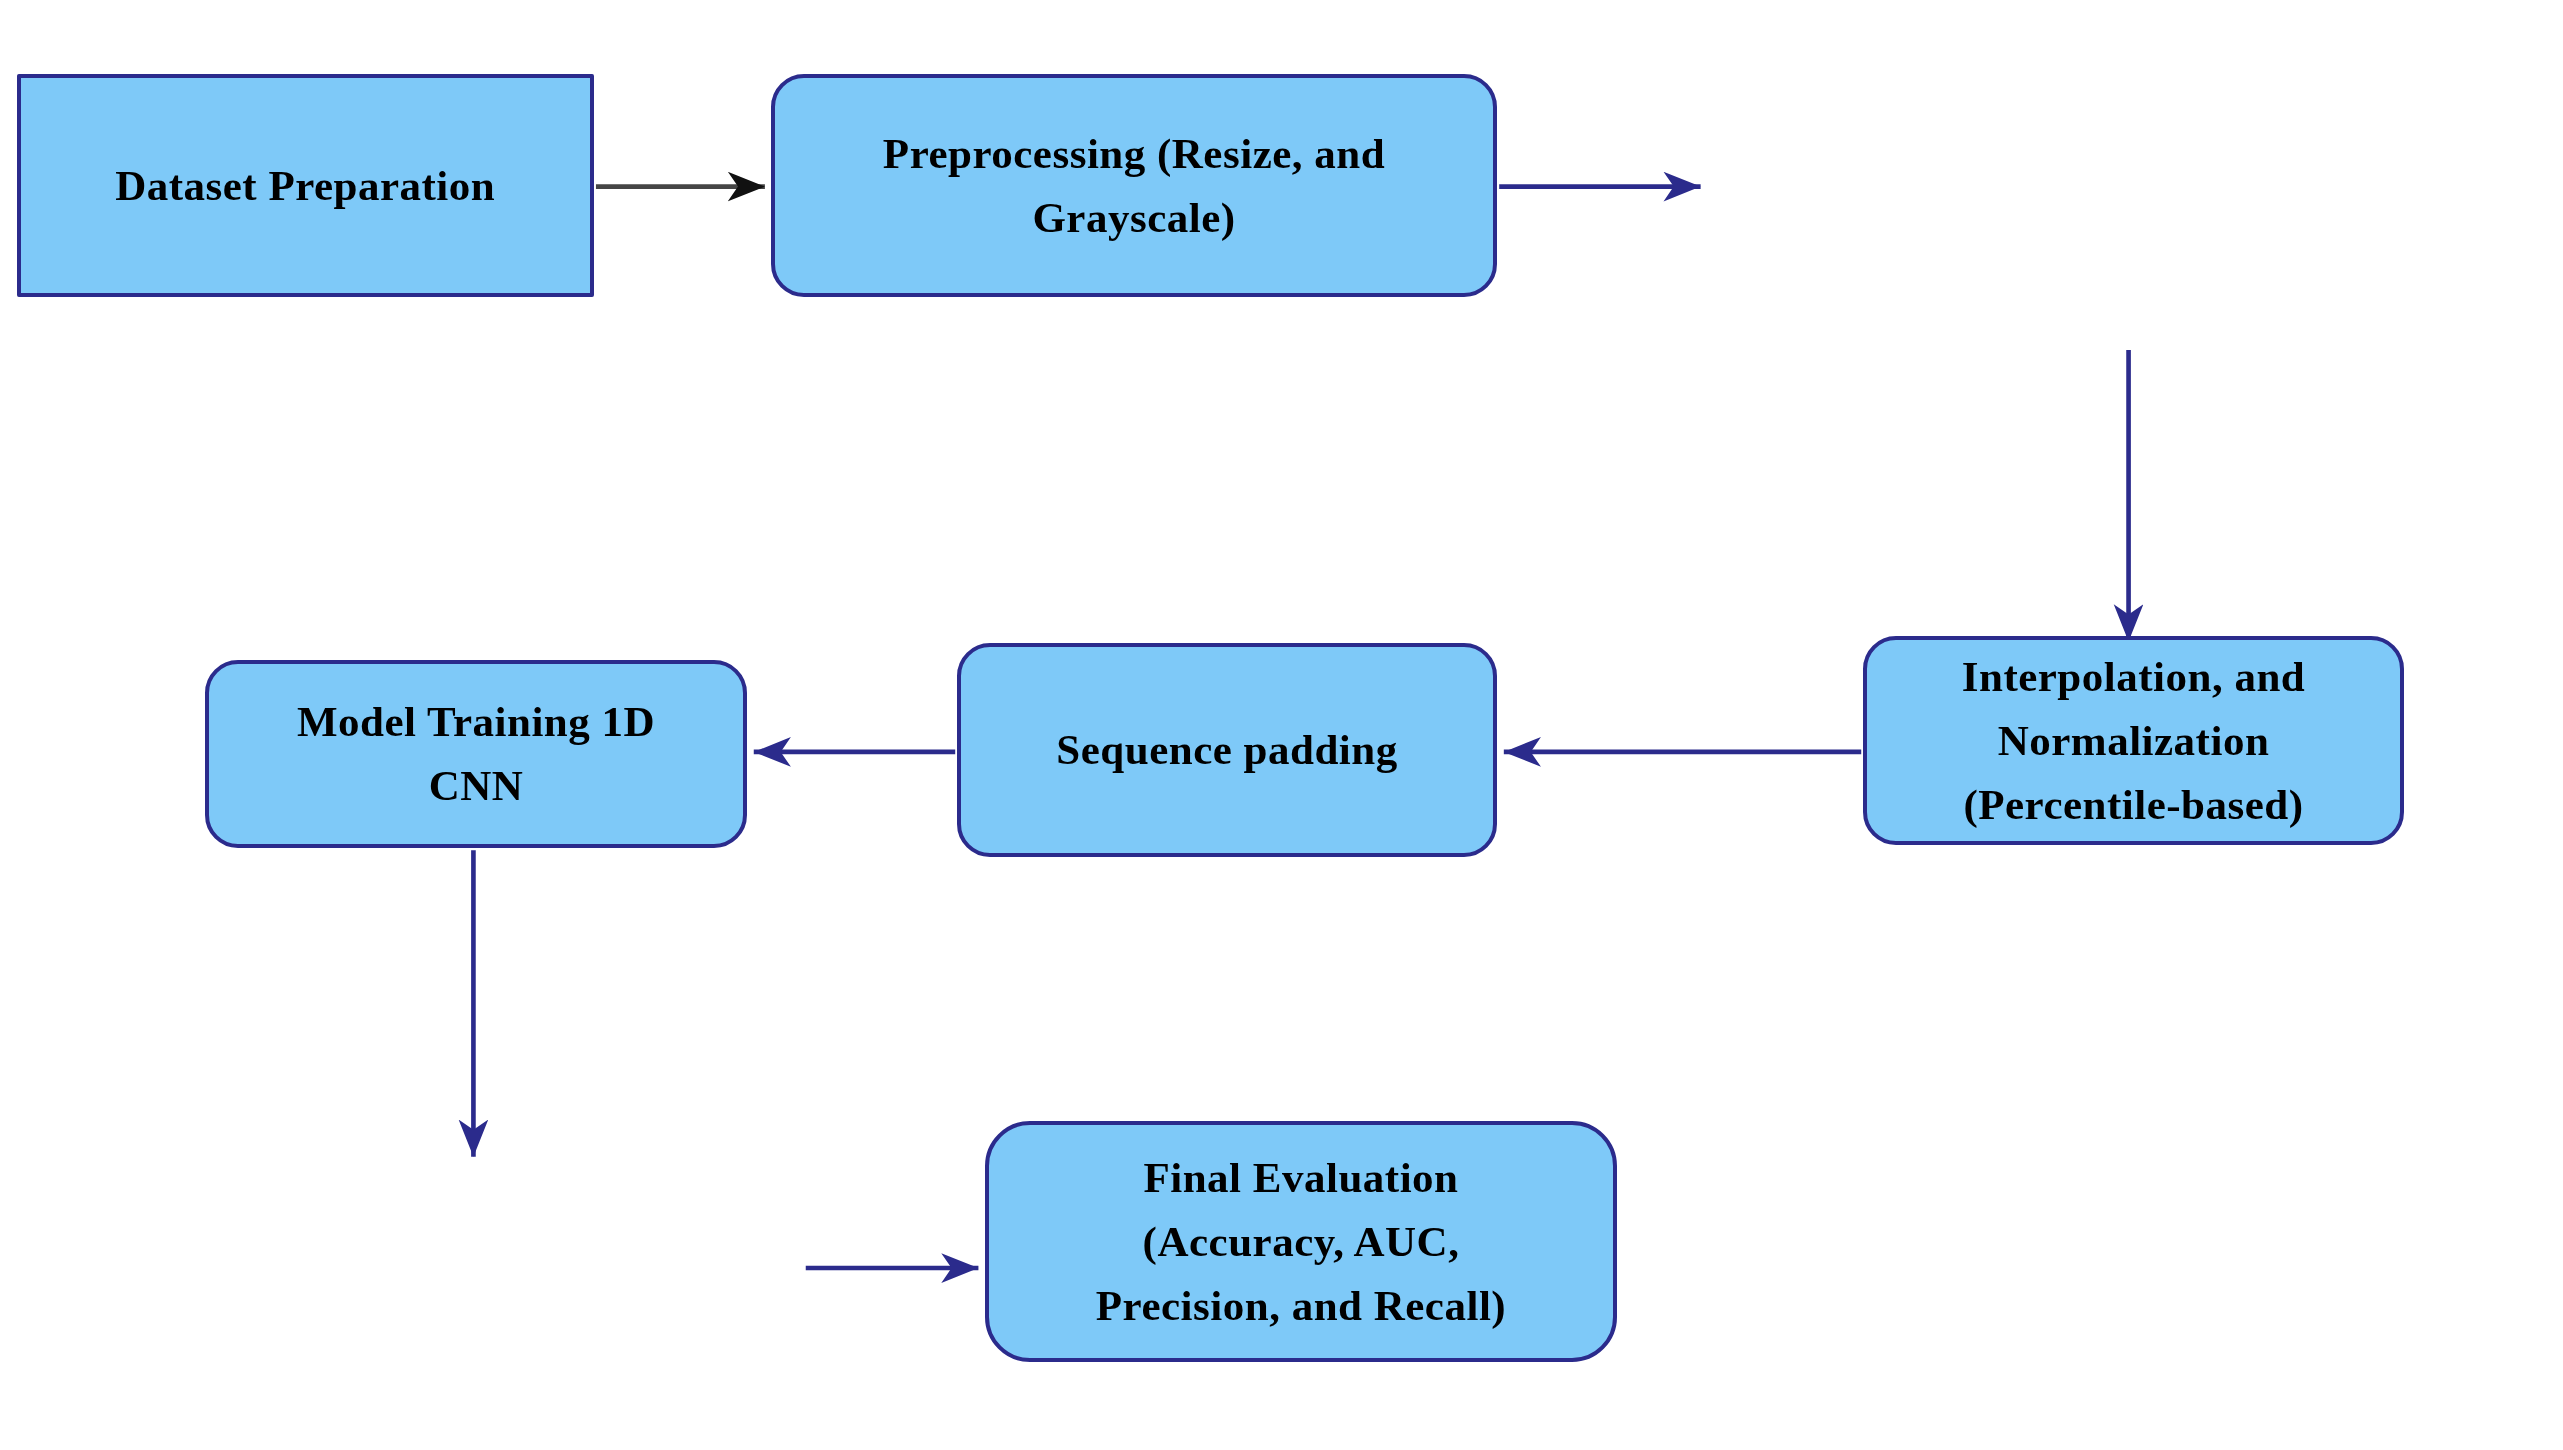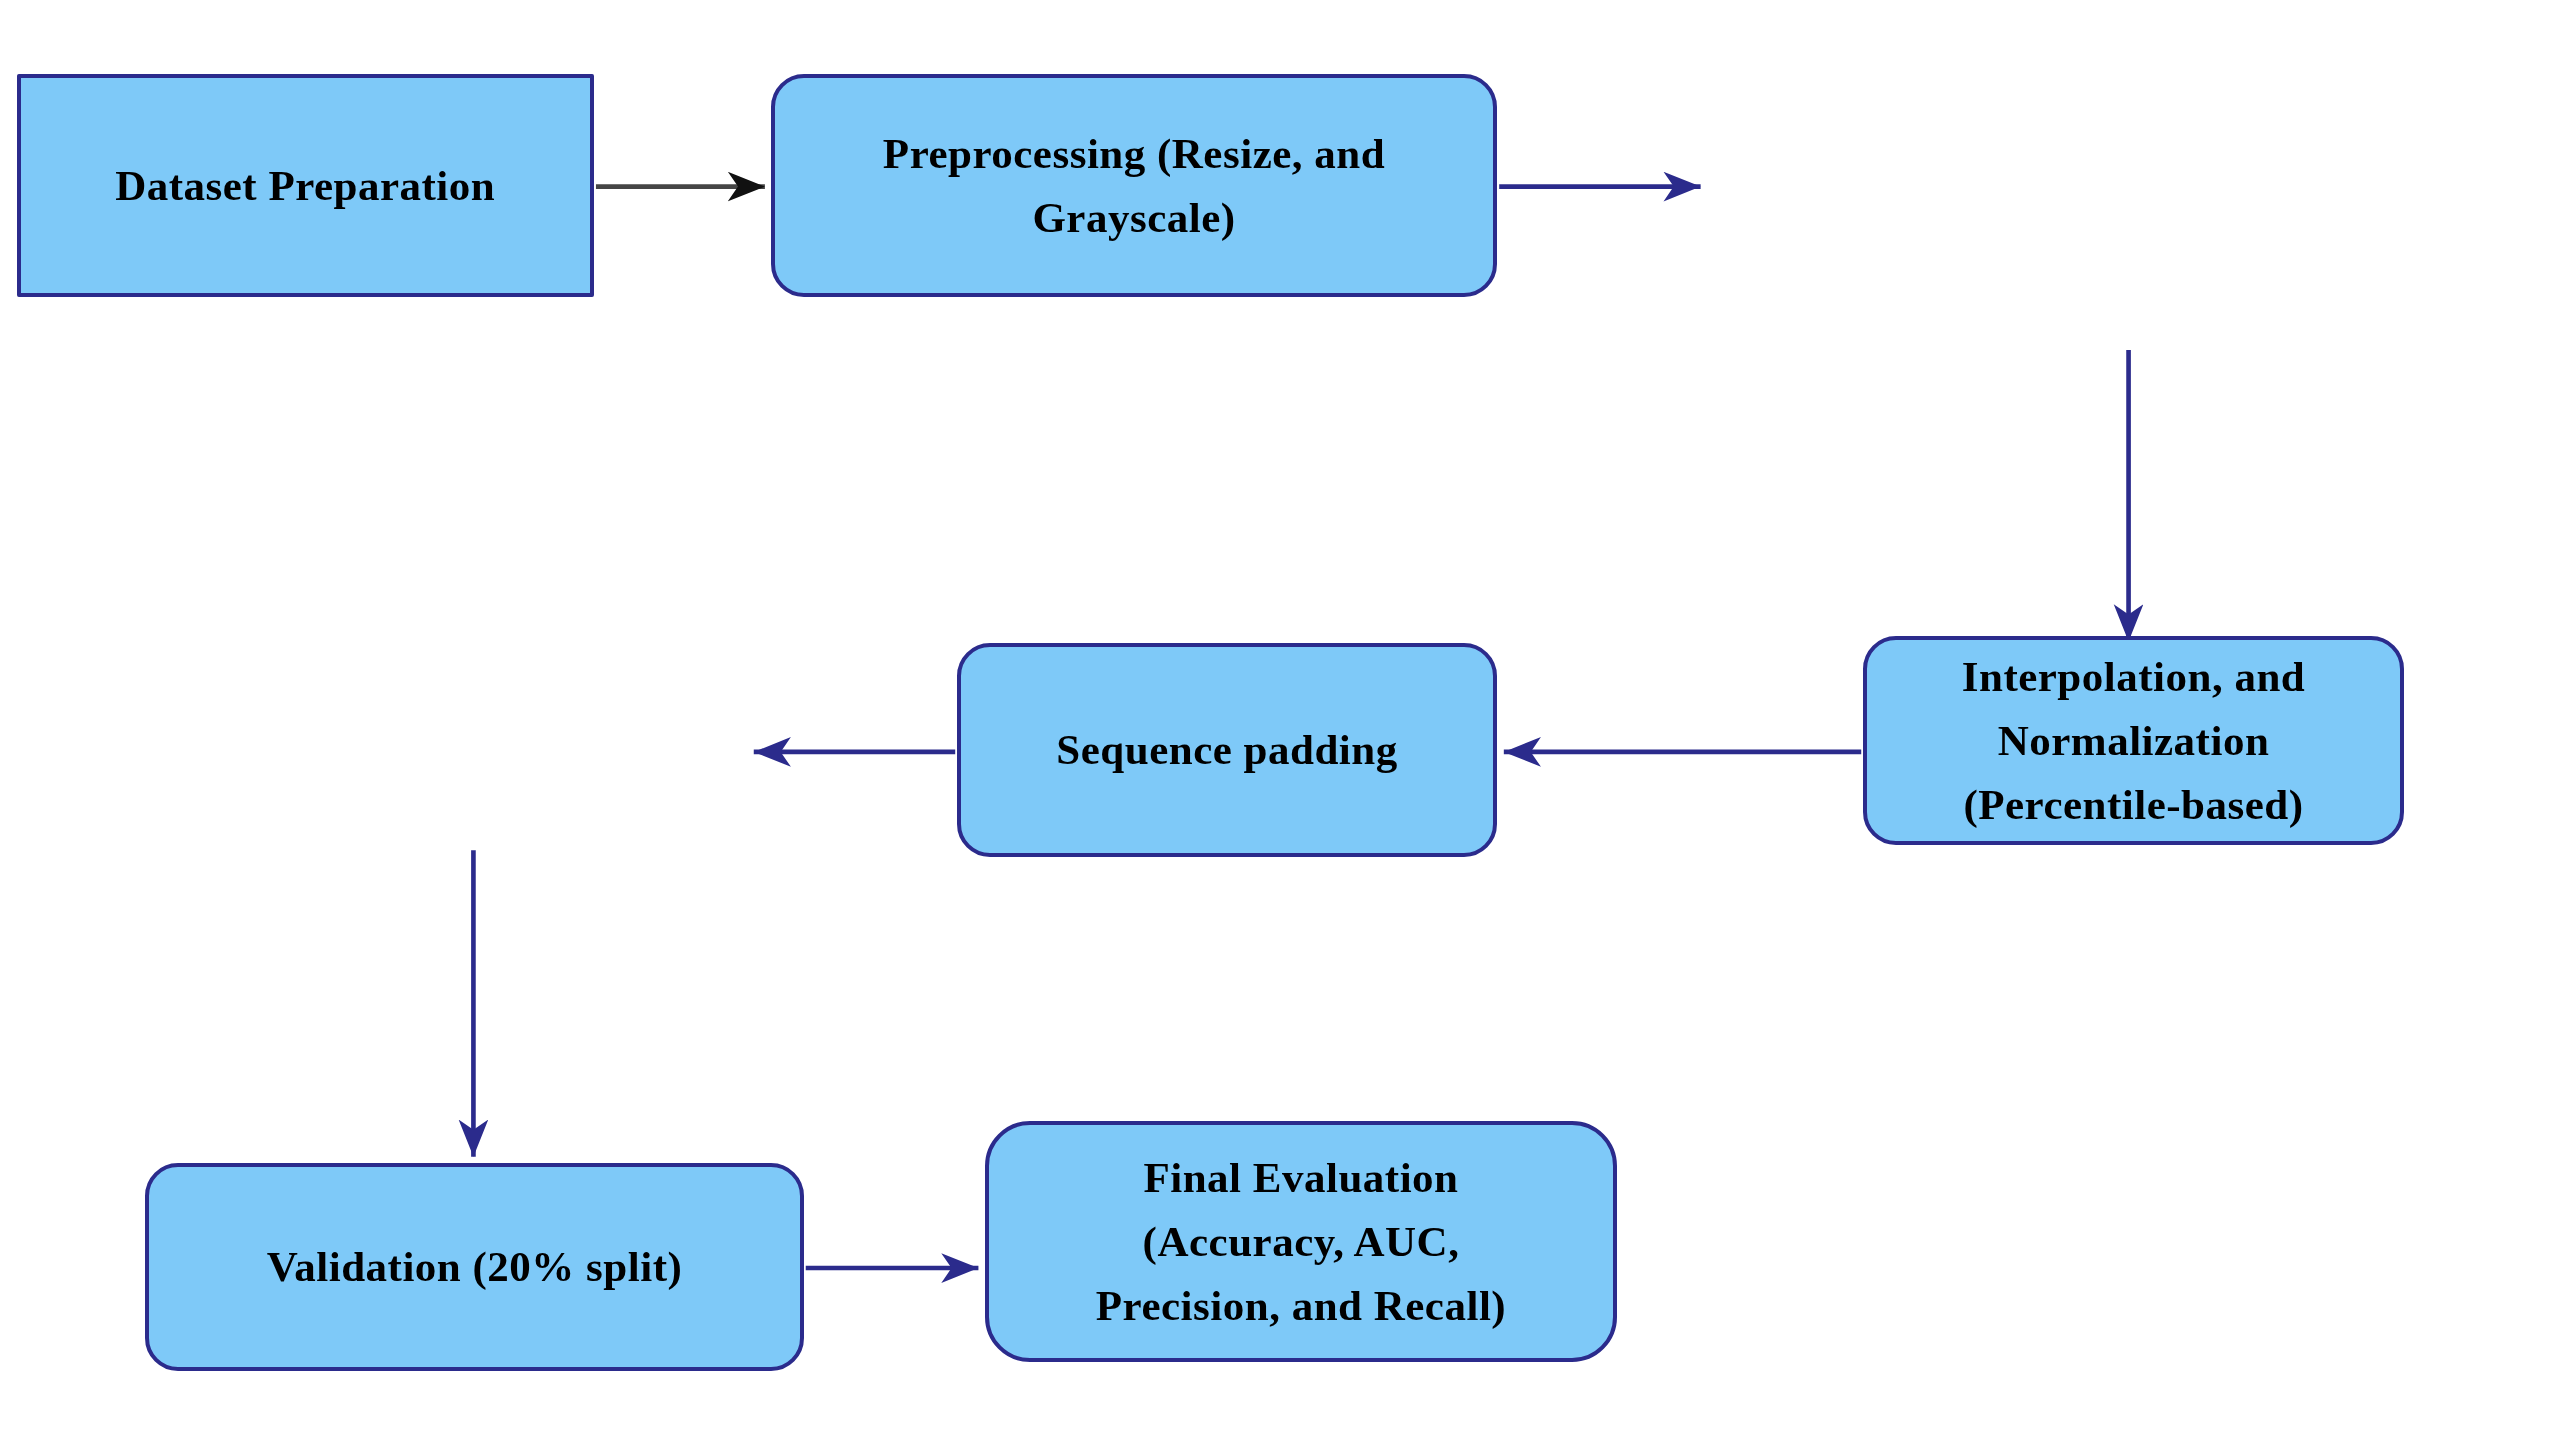--- a/index.html
+++ b/index.html
@@ -83,24 +83,25 @@
   <div class="node n-interp">
     <span class="label">Interpolation, and
 Normalization
 (Percentile-based)</span>
   </div>
 
   <div class="node n-seqpad">
     <span class="label">Sequence padding</span>
   </div>
 
+  <div class="node n-model">
+    <span class="label">Model Training 1D
+CNN</span>
+  </div>
 
-  <div class="node n-valid">
-    <span class="label">Validation (20% split)</span>
-  </div>
 
   <div class="node n-final">
     <span class="label">Final Evaluation
 (Accuracy, AUC,
 Precision, and Recall)</span>
   </div>
 
 </div>
 
 

